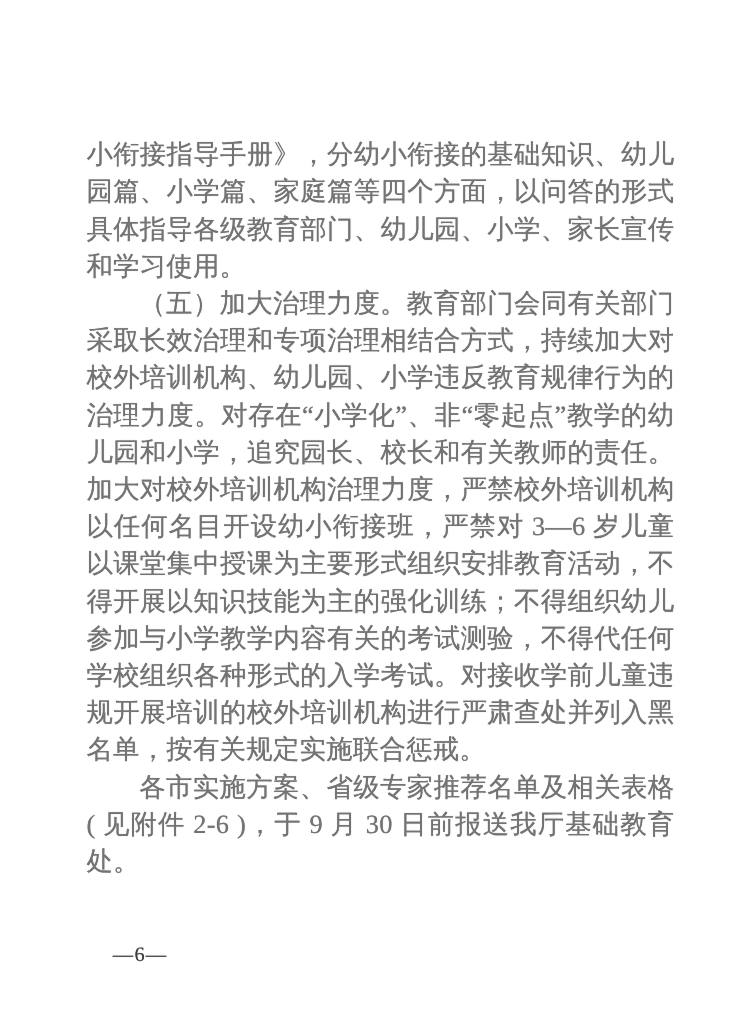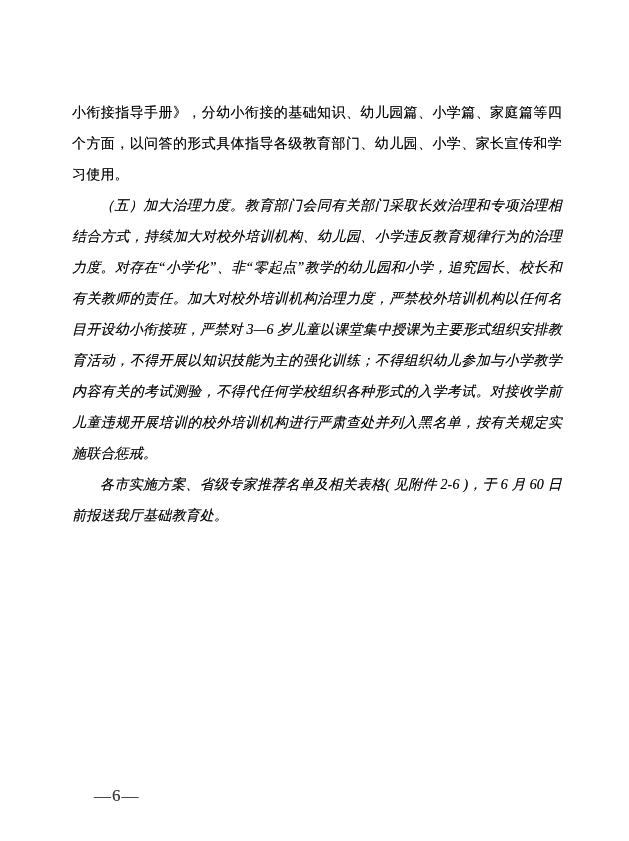--- a/index.html
+++ b/index.html
@@ -15,52 +15,51 @@
     font-family: "Liberation Serif", "DejaVu Serif", serif;
   }
   .page {
     position: absolute;
     inset: 0;
     background: #ffffff;
   }
   .text-block {
     position: absolute;
     left: 72px;
-    top: 97px;
+    top: 113px;
     width: 490px;
-    color: #000000;
-    font-size: 14px;
+    color: #737373;
+    font-size: 22px;
     line-height: 31px;
     text-align: justify;
     text-justify: inter-character;
     letter-spacing: 0.2px;
     text-shadow: 0 0 0.6px rgba(59,59,59,0.65);
   }
   .text-block p {
     margin: 0;
     padding: 0;
   }
   .text-block p.indent {
     text-indent: 2em;
-    font-style: italic;
   }
   .page-number {
     position: absolute;
     left: 94px;
     top: 785px;
     color: #3b3b3b;
     font-size: 17px;
     line-height: 22px;
     letter-spacing: 1px;
     text-shadow: 0 0 0.6px rgba(59,59,59,0.65);
   }
 </style>
 </head>
 <body>
 
 <div class="page">
   <div class="text-block">
     <p>小衔接指导手册》，分幼小衔接的基础知识、幼儿园篇、小学篇、家庭篇等四个方面，以问答的形式具体指导各级教育部门、幼儿园、小学、家长宣传和学习使用。</p>
     <p class="indent">（五）加大治理力度。教育部门会同有关部门采取长效治理和专项治理相结合方式，持续加大对校外培训机构、幼儿园、小学违反教育规律行为的治理力度。对存在“小学化”、非“零起点”教学的幼儿园和小学，追究园长、校长和有关教师的责任。加大对校外培训机构治理力度，严禁校外培训机构以任何名目开设幼小衔接班，严禁对 3—6 岁儿童以课堂集中授课为主要形式组织安排教育活动，不得开展以知识技能为主的强化训练；不得组织幼儿参加与小学教学内容有关的考试测验，不得代任何学校组织各种形式的入学考试。对接收学前儿童违规开展培训的校外培训机构进行严肃查处并列入黑名单，按有关规定实施联合惩戒。</p>
-    <p class="indent">各市实施方案、省级专家推荐名单及相关表格( 见附件 2-6 )，于 6 月 60 日前报送我厅基础教育处。</p>
+    <p class="indent">各市实施方案、省级专家推荐名单及相关表格( 见附件 2-6 )，于 9 月 30 日前报送我厅基础教育处。</p>
   </div>
   <div class="page-number">—6—</div>
 </div>
 
 </body></html>

